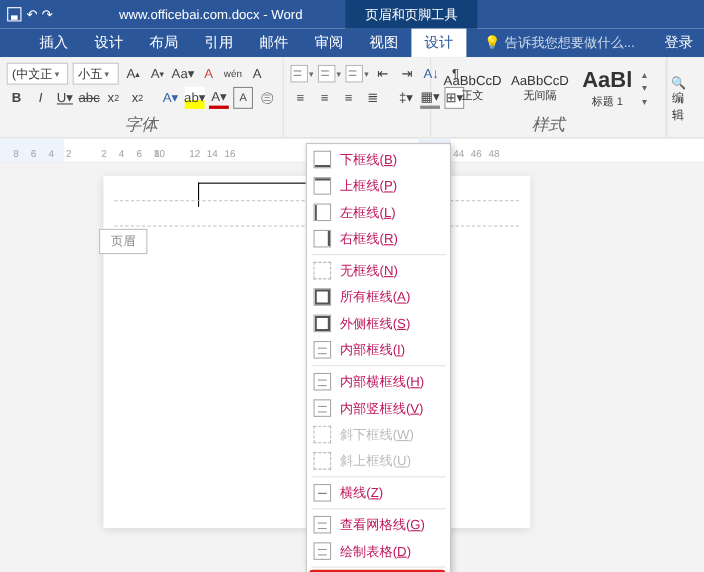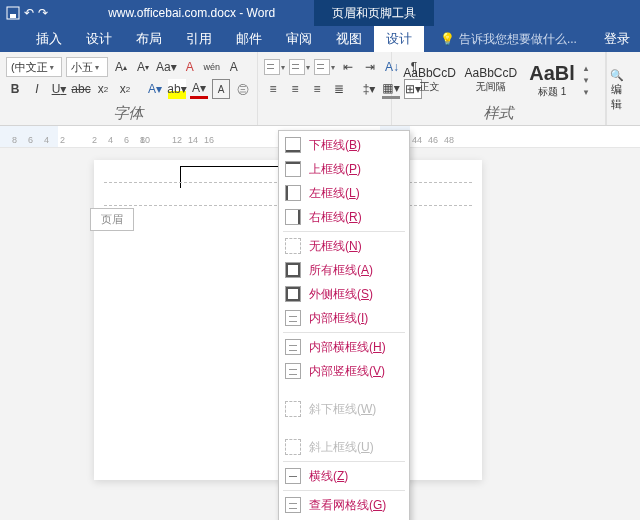--- a/index.html
+++ b/index.html
@@ -244,21 +244,21 @@
   .menu .mi {
     height:24px;
     display:flex;
     align-items:center;
     padding:0 8px 0 6px;
     gap:8px;
     font-size:12px;
     color:#be185d;
     cursor:pointer;
   }
-  .menu .mi.disabled { color:#bbb;margin-top:14px; }
+  .menu .mi.disabled { color:#bbb; }
   .menu .msep { height:1px; background:#e2e2e2; margin:2px 4px;}
   .menu .hot { text-decoration:underline; }
   .menu .highlight {
     position:absolute;
     left:2px; right:4px;
     bottom:2px;
     height:24px;
     border:2px solid #e02020;
     border-radius:3px;
     pointer-events:none;

